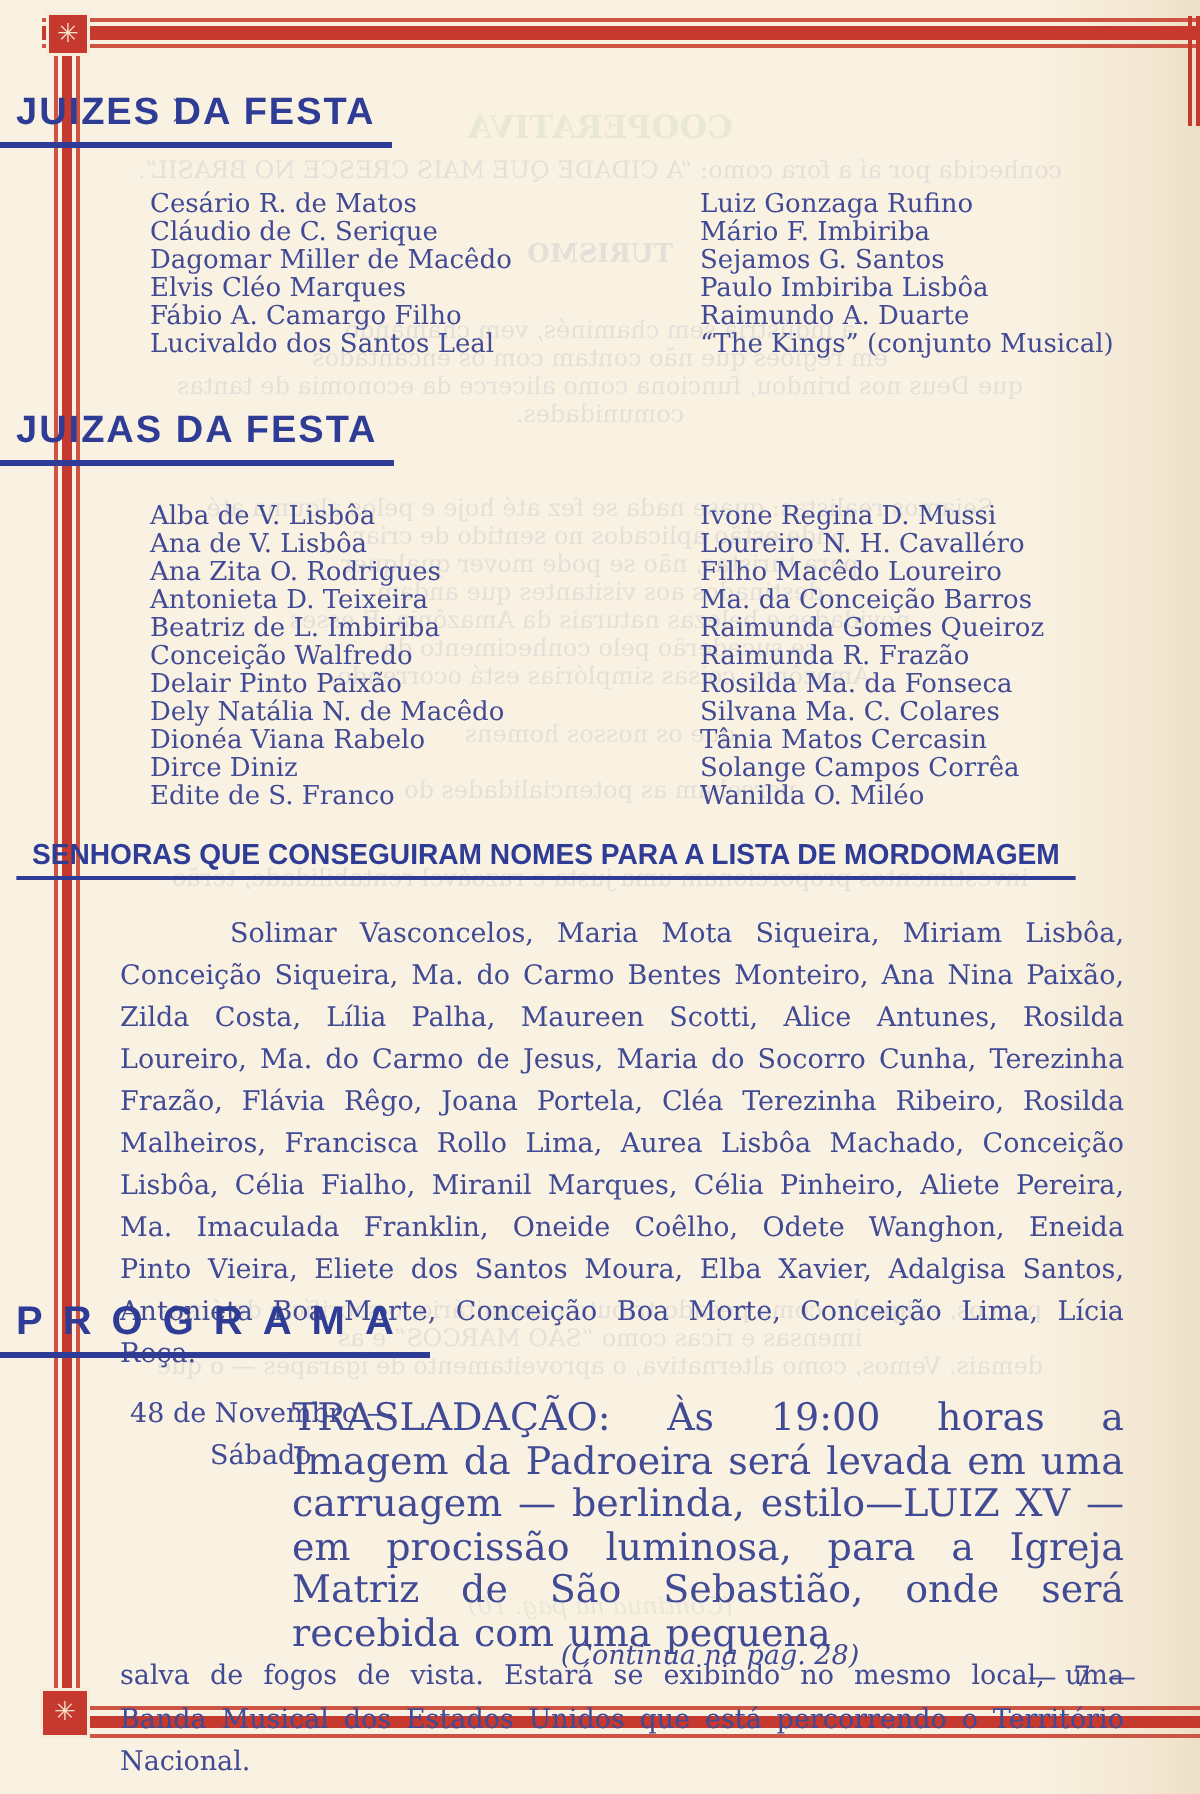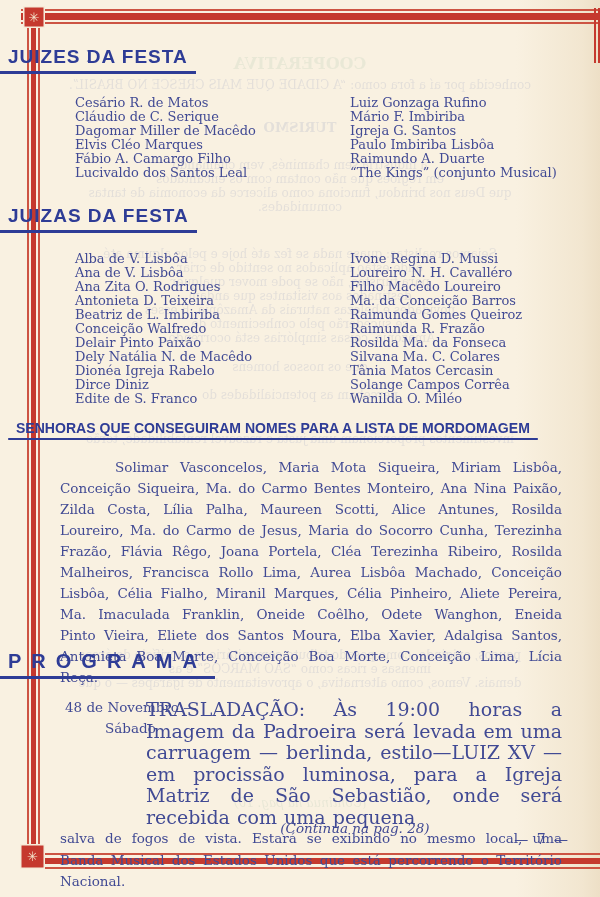--- a/index.html
+++ b/index.html
@@ -105,41 +105,41 @@
         <div>Cesário R. de Matos</div>
         <div>Cláudio de C. Serique</div>
         <div>Dagomar Miller de Macêdo</div>
         <div>Elvis Cléo Marques</div>
         <div>Fábio A. Camargo Filho</div>
         <div>Lucivaldo dos Santos Leal</div>
       </div>
     <div class="col col-r">
         <div>Luiz Gonzaga Rufino</div>
         <div>Mário F. Imbiriba</div>
-        <div>Igreja G. Santos</div>
+        <div>Sejamos G. Santos</div>
         <div>Paulo Imbiriba Lisbôa</div>
         <div>Raimundo A. Duarte</div>
         <div>“The Kings” (conjunto Musical)</div>
       </div>
   </div>
 
   <div class="sec-title t-juizas">
     <span class="u">JUIZAS DA FESTA</span>
   </div>
   <div class="cols cols-juizas">
     <div class="col col-l">
         <div>Alba de V. Lisbôa</div>
         <div>Ana de V. Lisbôa</div>
         <div>Ana Zita O. Rodrigues</div>
         <div>Antonieta D. Teixeira</div>
         <div>Beatriz de L. Imbiriba</div>
         <div>Conceição Walfredo</div>
         <div>Delair Pinto Paixão</div>
         <div>Dely Natália N. de Macêdo</div>
-        <div>Dionéa Igreja Rabelo</div>
+        <div>Dionéa Viana Rabelo</div>
         <div>Dirce Diniz</div>
         <div>Edite de S. Franco</div>
       </div>
     <div class="col col-r">
         <div>Ivone Regina D. Mussi</div>
         <div>Loureiro N. H. Cavalléro</div>
         <div>Filho Macêdo Loureiro</div>
         <div>Ma. da Conceição Barros</div>
         <div>Raimunda Gomes Queiroz</div>
         <div>Raimunda R. Frazão</div>

